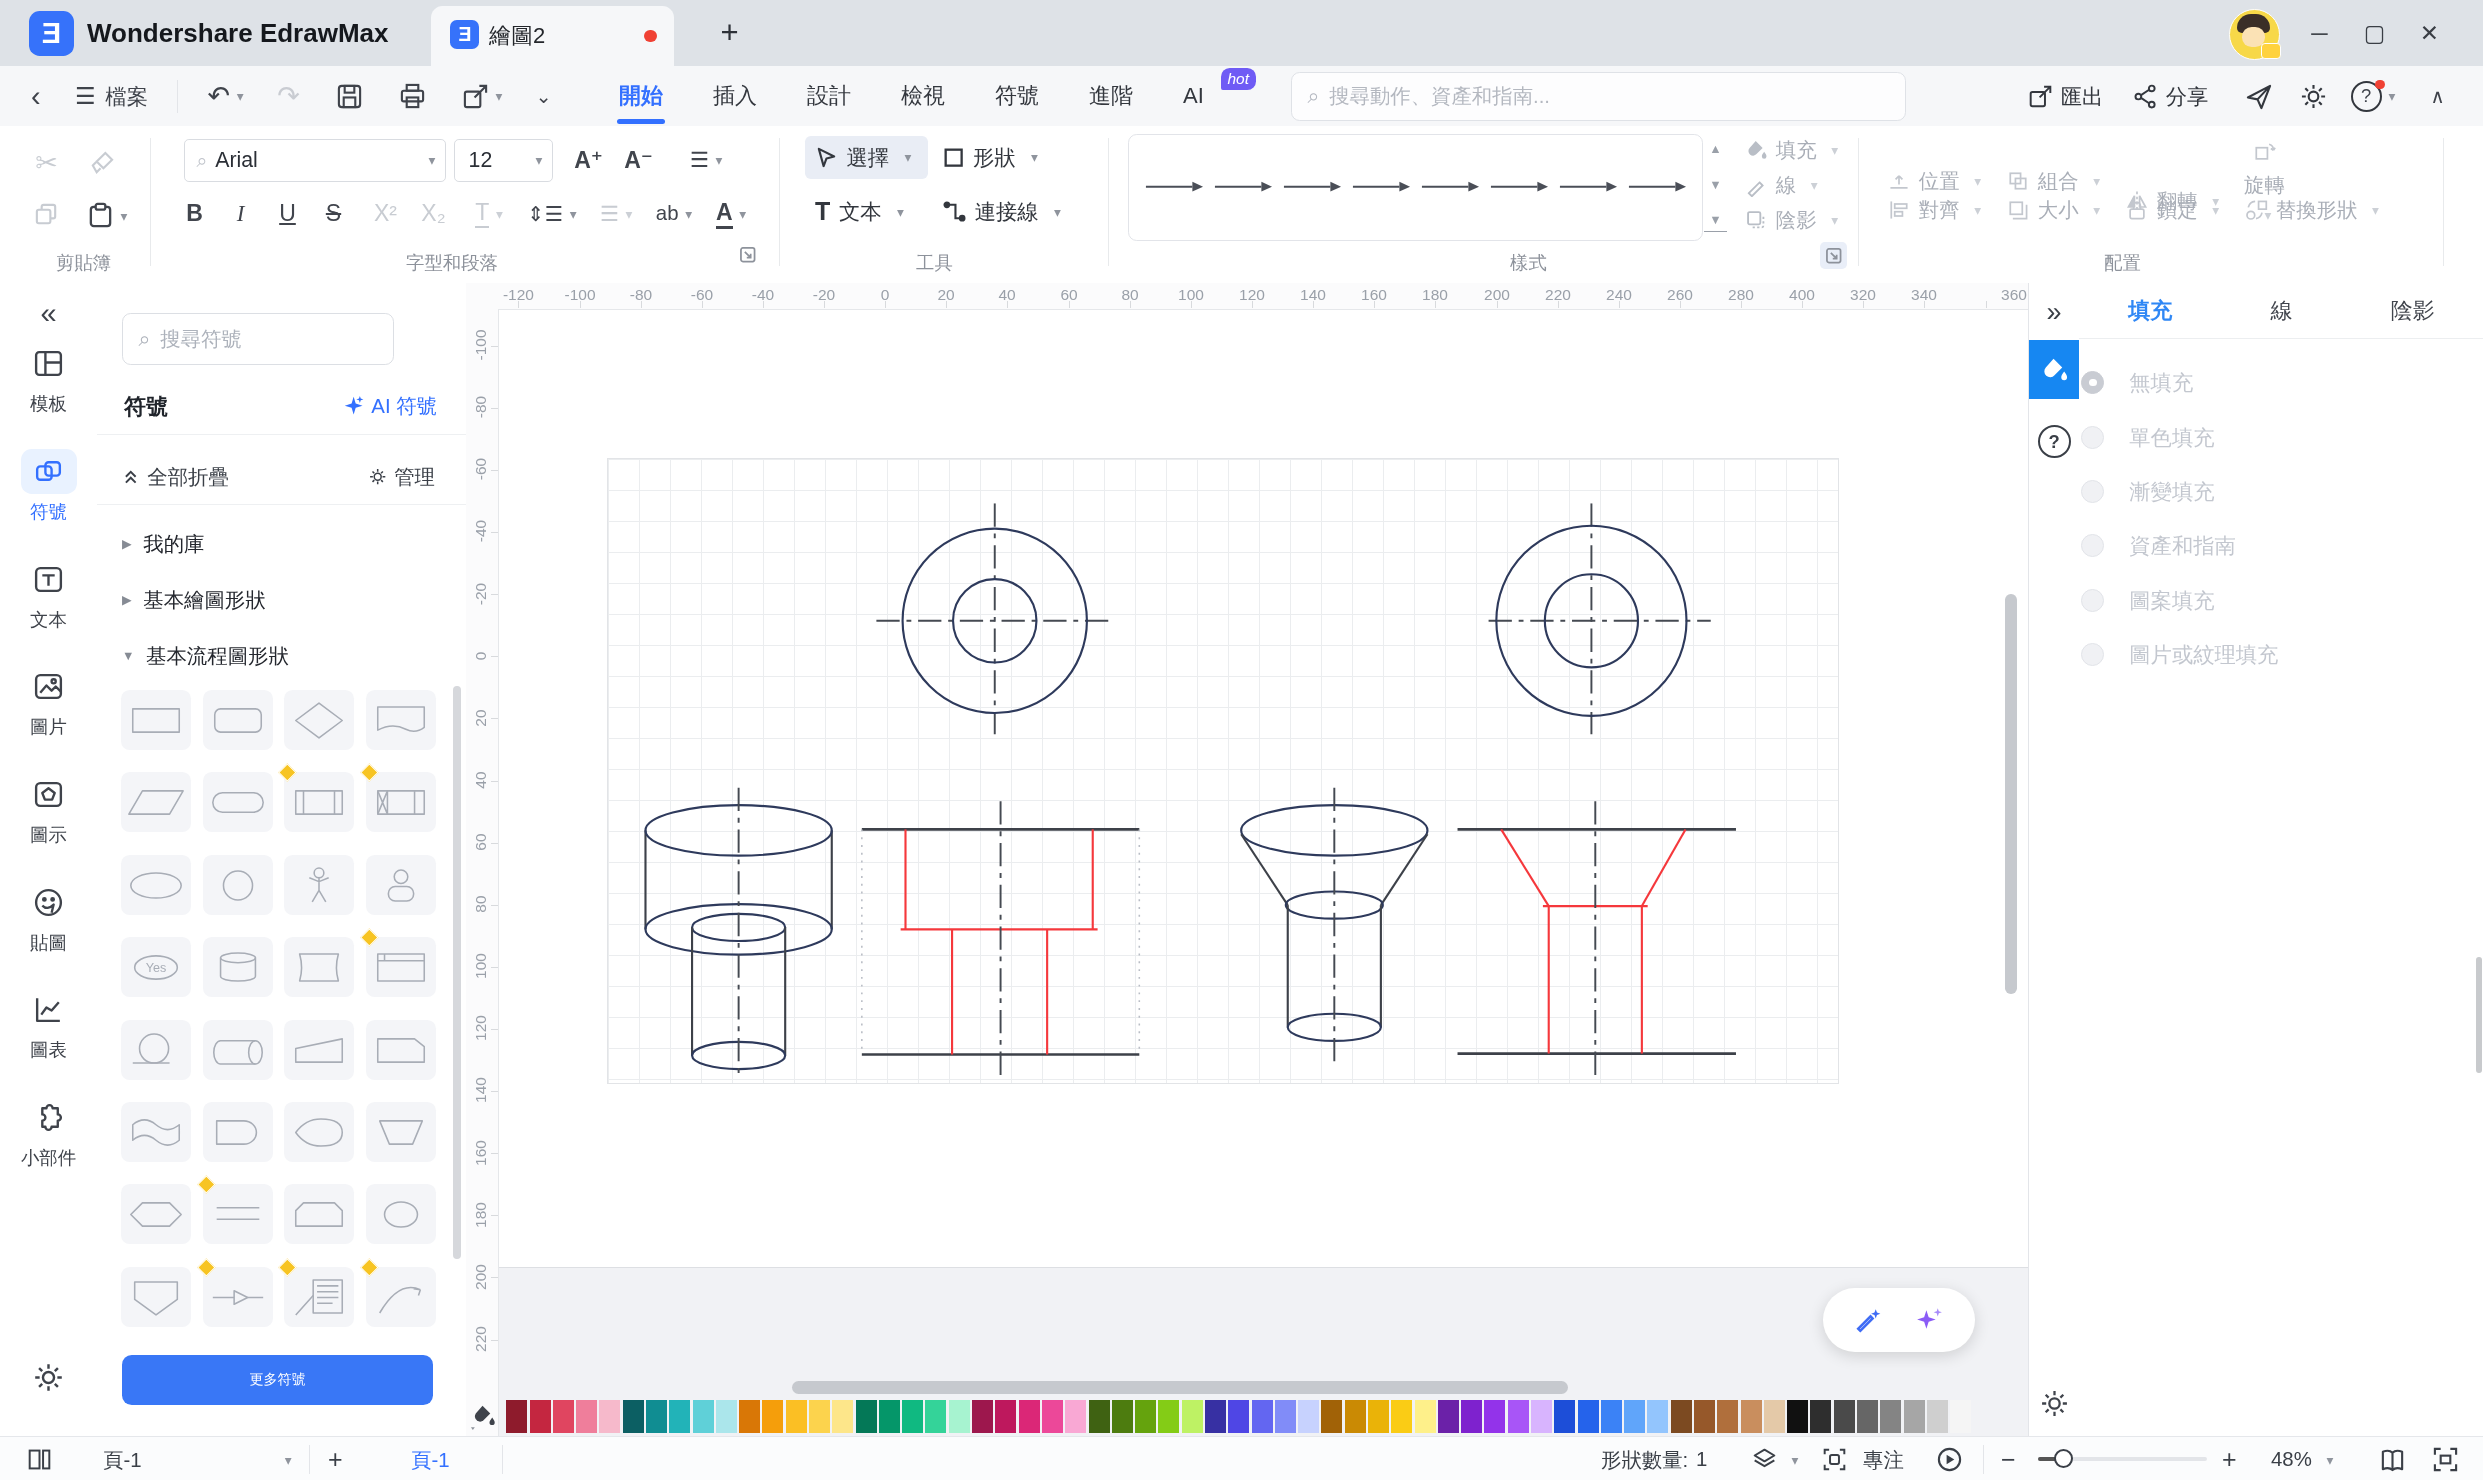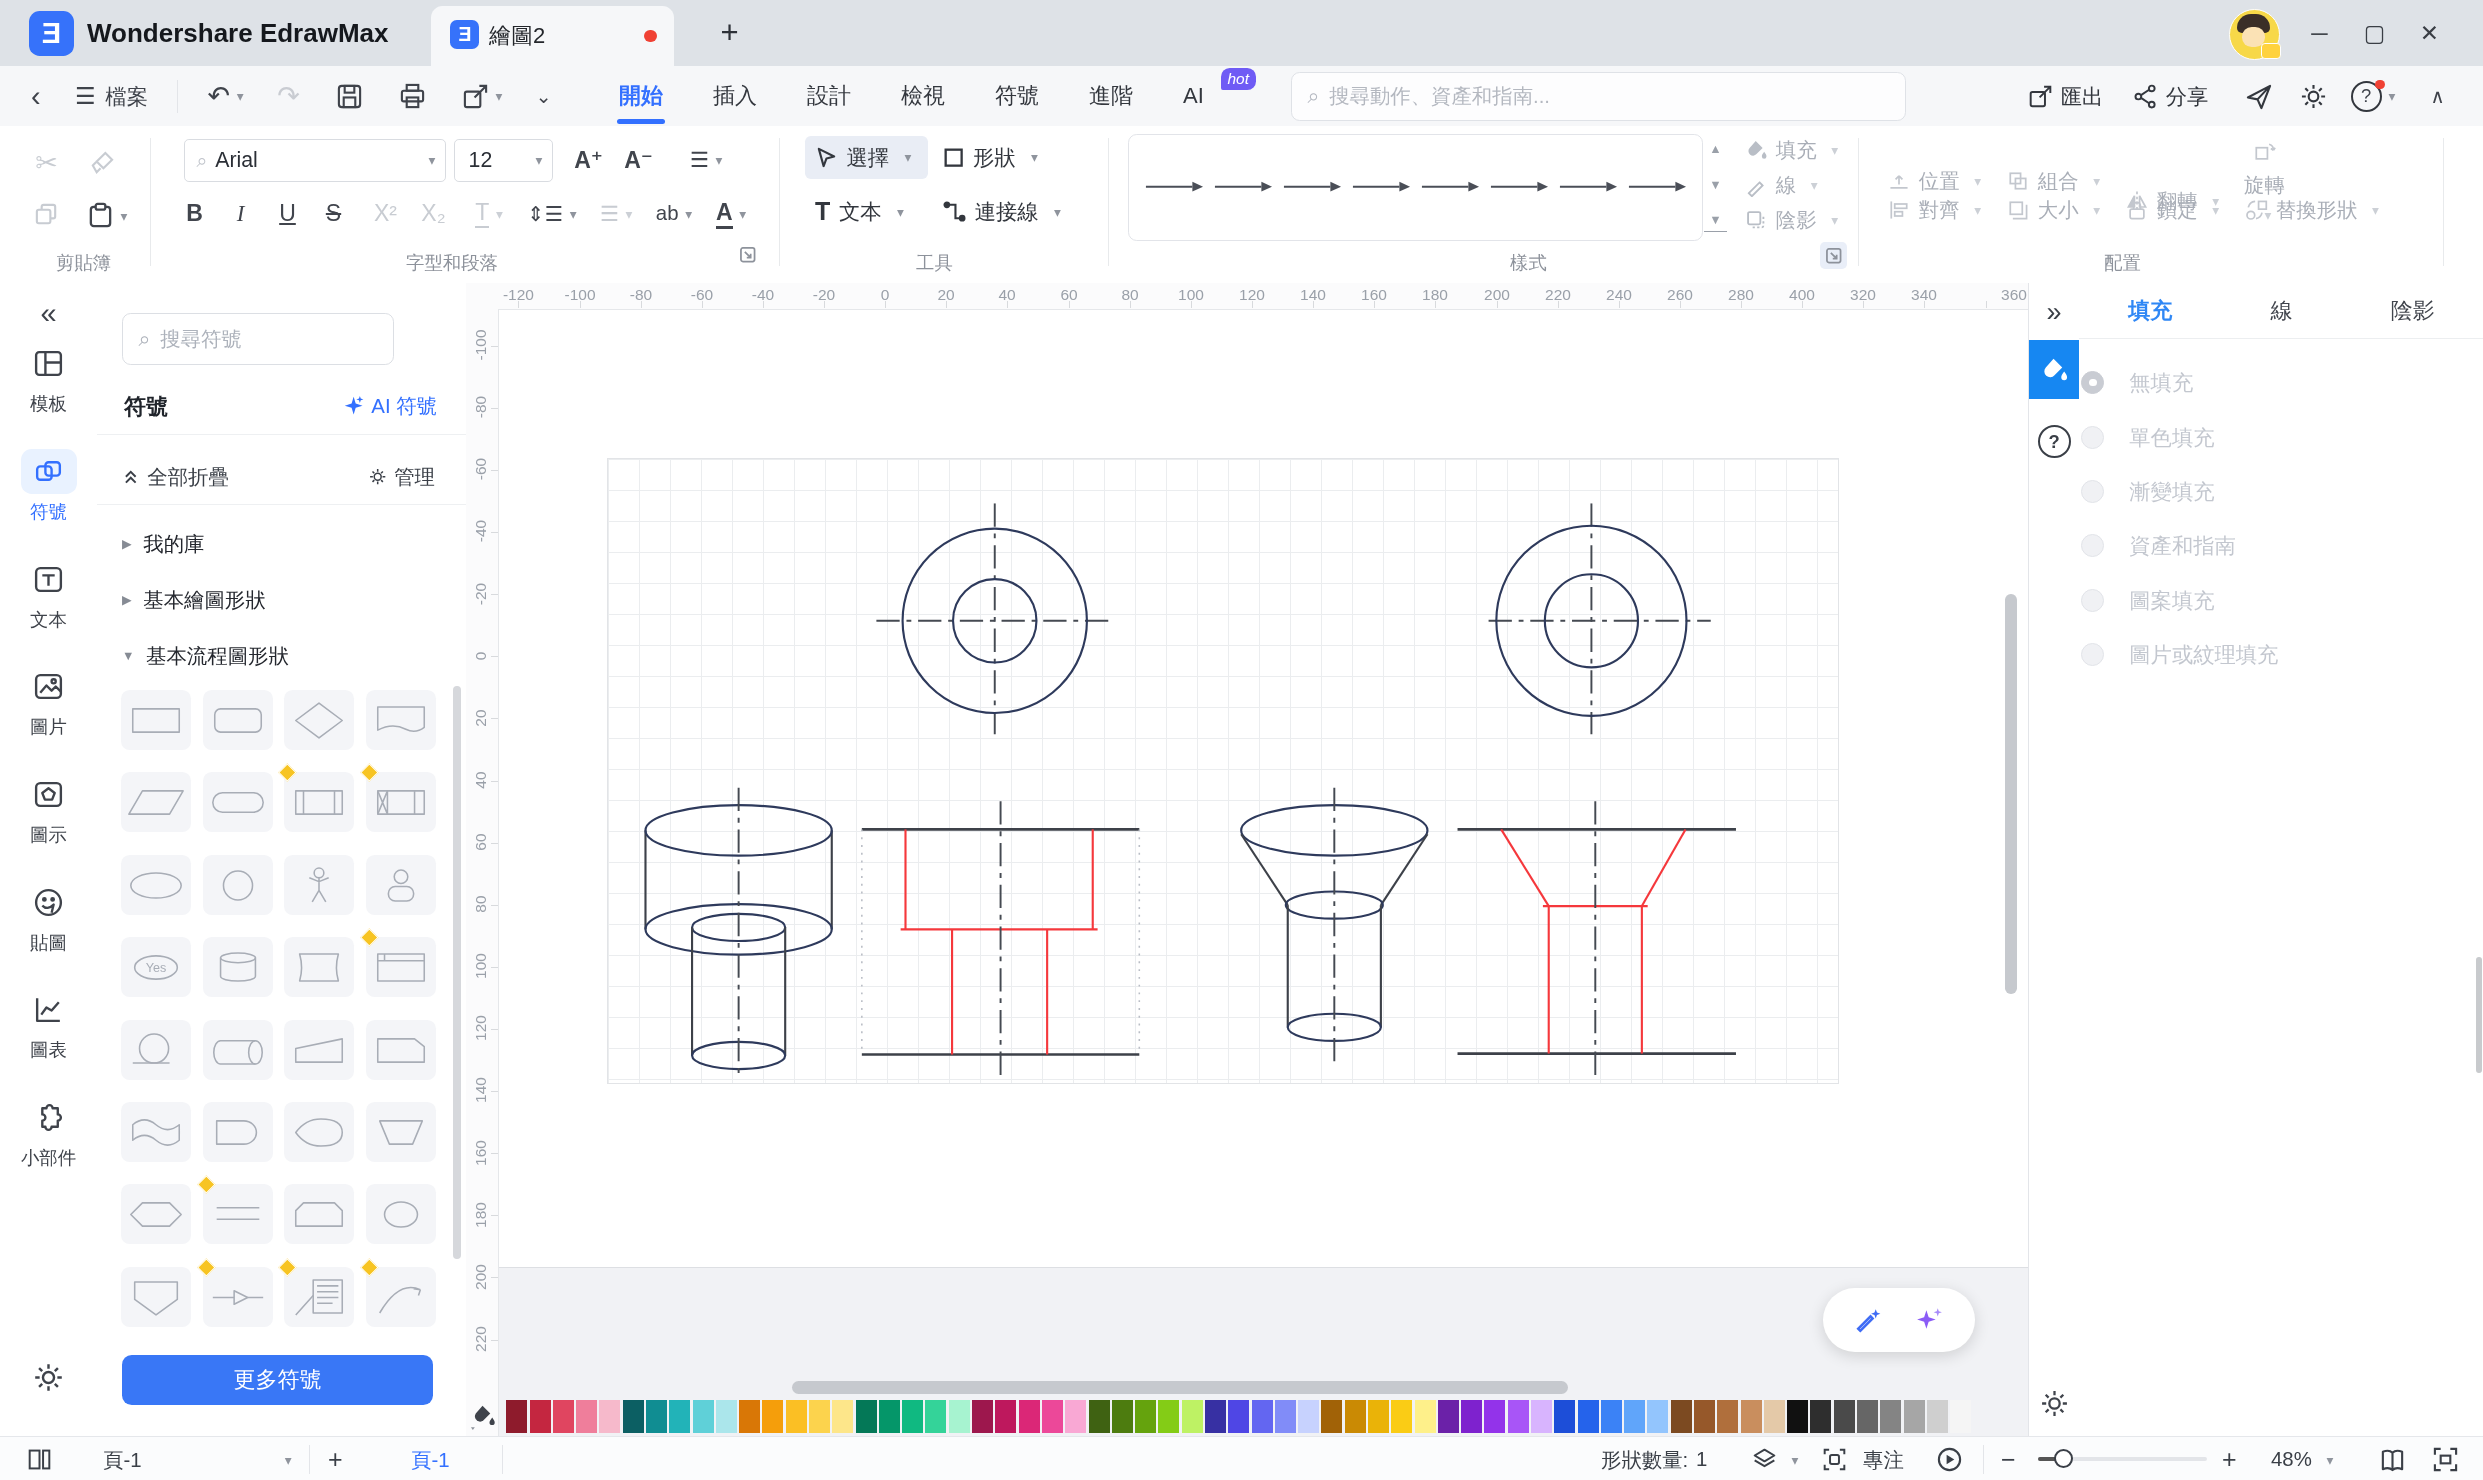--- a/index.html
+++ b/index.html
@@ -58,21 +58,21 @@
   #symtitle{left:27px;top:109px;font-size:22px;font-weight:bold;color:#20242b;}
   #aisym{right:29px;top:109px;font-size:20.4px;color:#3370ff;display:flex;gap:6.8px;align-items:center;}
   .pdiv{left:0;width:369px;height:1px;background:#eef0f2;}
   #collapseall{left:25px;top:180px;font-size:20.4px;color:#3a3f47;display:flex;gap:7.8px;align-items:center;}
   #manage{right:31px;top:180px;font-size:20.4px;color:#3a3f47;display:flex;gap:6.8px;align-items:center;}
   .secrow{left:25px;width:320px;height:39px;display:flex;align-items:center;gap:11.6px;font-size:20.4px;color:#24272e;}
   .secrow .tri{font-size:12.6px;color:#868b94;}
   .cell{position:absolute;width:70px;height:60px;background:#f4f5f8;border-radius:8.7px;display:flex;align-items:center;justify-content:center;}
   .cellbadge{position:absolute;left:-2.9px;top:-5.8px;width:10.7px;height:10.7px;background:#f7c422;border:1.9px solid #fff;transform:rotate(45deg);}
   #panelscroll{left:356px;top:403px;width:7.8px;height:573px;border-radius:3.9px;background:#d6d8dc;}
-  #morebtn{left:25px;top:1072px;width:311px;height:50px;background:#3977f6;color:#fff;font-size:22px;border-radius:9.7px;display:flex;align-items:center;justify-content:center;}
+  #morebtn{left:25px;top:1072px;width:311px;height:50px;background:#3977f6;color:#fff;font-size:14px;border-radius:9.7px;display:flex;align-items:center;justify-content:center;}
   
   #canvas{left:466px;top:283px;width:1562px;height:1153px;background:#fff;}
   #hruler{left:32px;top:0;width:1530px;height:26px;background:#fbfbfc;border-bottom:1px solid #e5e7ea;}
   #vruler{left:0;top:26px;width:32px;height:1127px;background:#fbfbfc;border-right:1px solid #e5e7ea;}
   #corner{left:0;top:0;width:32px;height:26px;background:#fbfbfc;border-bottom:1px solid #e5e7ea;border-right:1px solid #e5e7ea;}
   .htick{position:absolute;top:2.9px;font-size:15.5px;color:#9aa0a9;transform:translateX(-50%);}
   .vtick{position:absolute;left:-13.6px;width:58px;text-align:center;font-size:15.5px;color:#9aa0a9;transform:rotate(-90deg);transform-origin:center;}
   #pagegrid{left:141px;top:175px;width:1230px;height:624px;border:1px solid #e2e4e7;
     background-image:linear-gradient(#ebedef 1px,transparent 1px),linear-gradient(90deg,#ebedef 1px,transparent 1px);
     background-size:31px 31px;}

